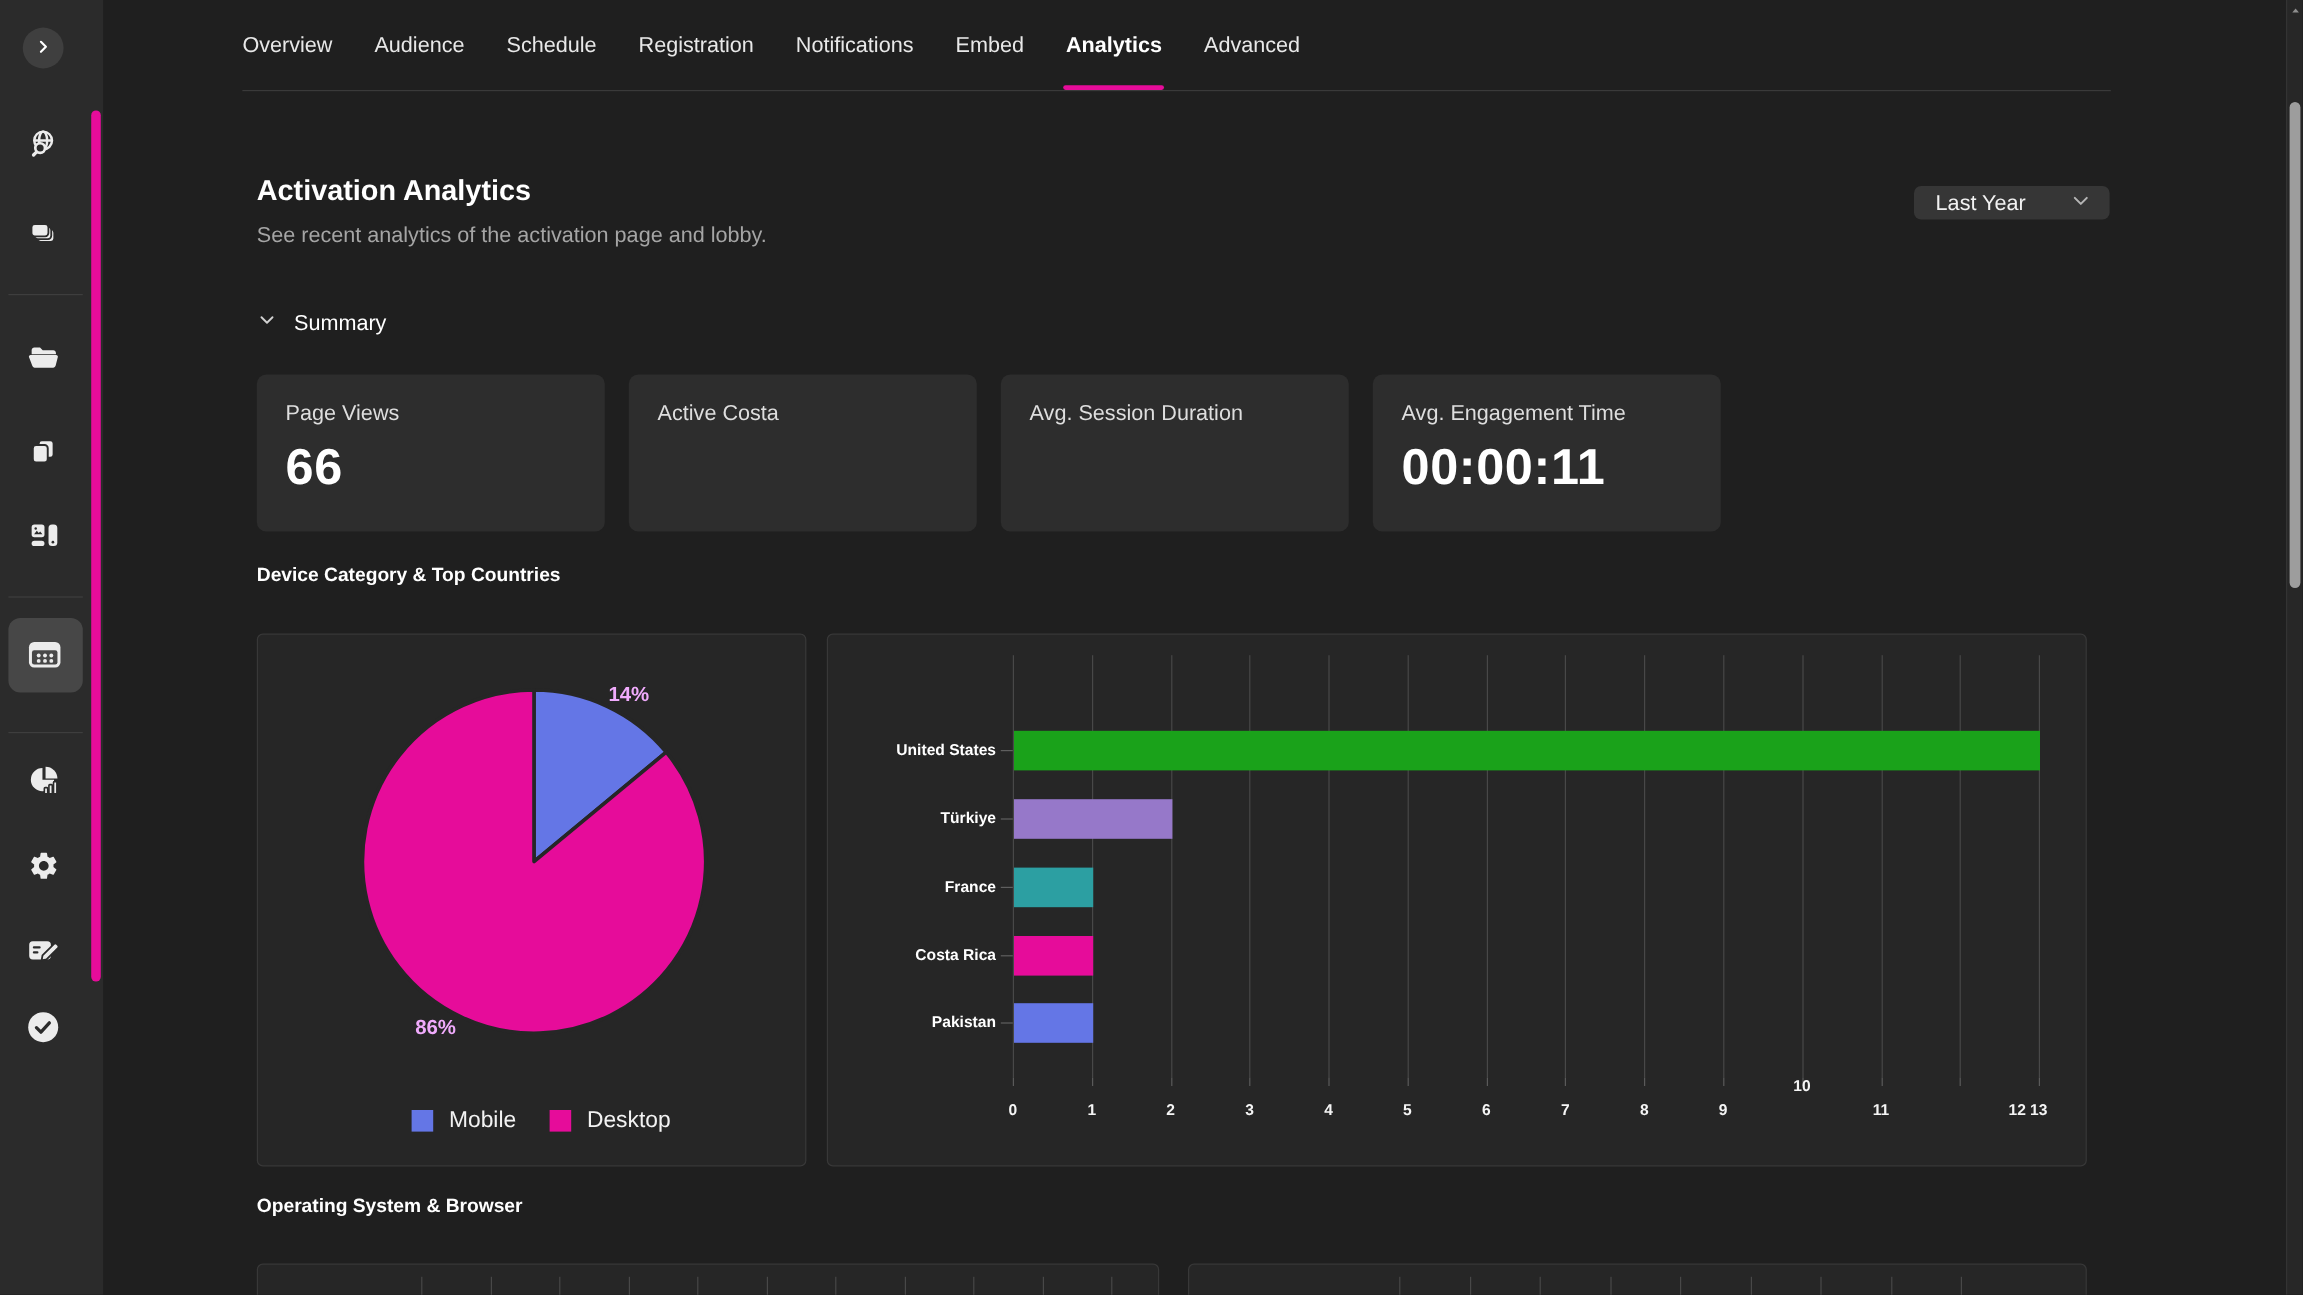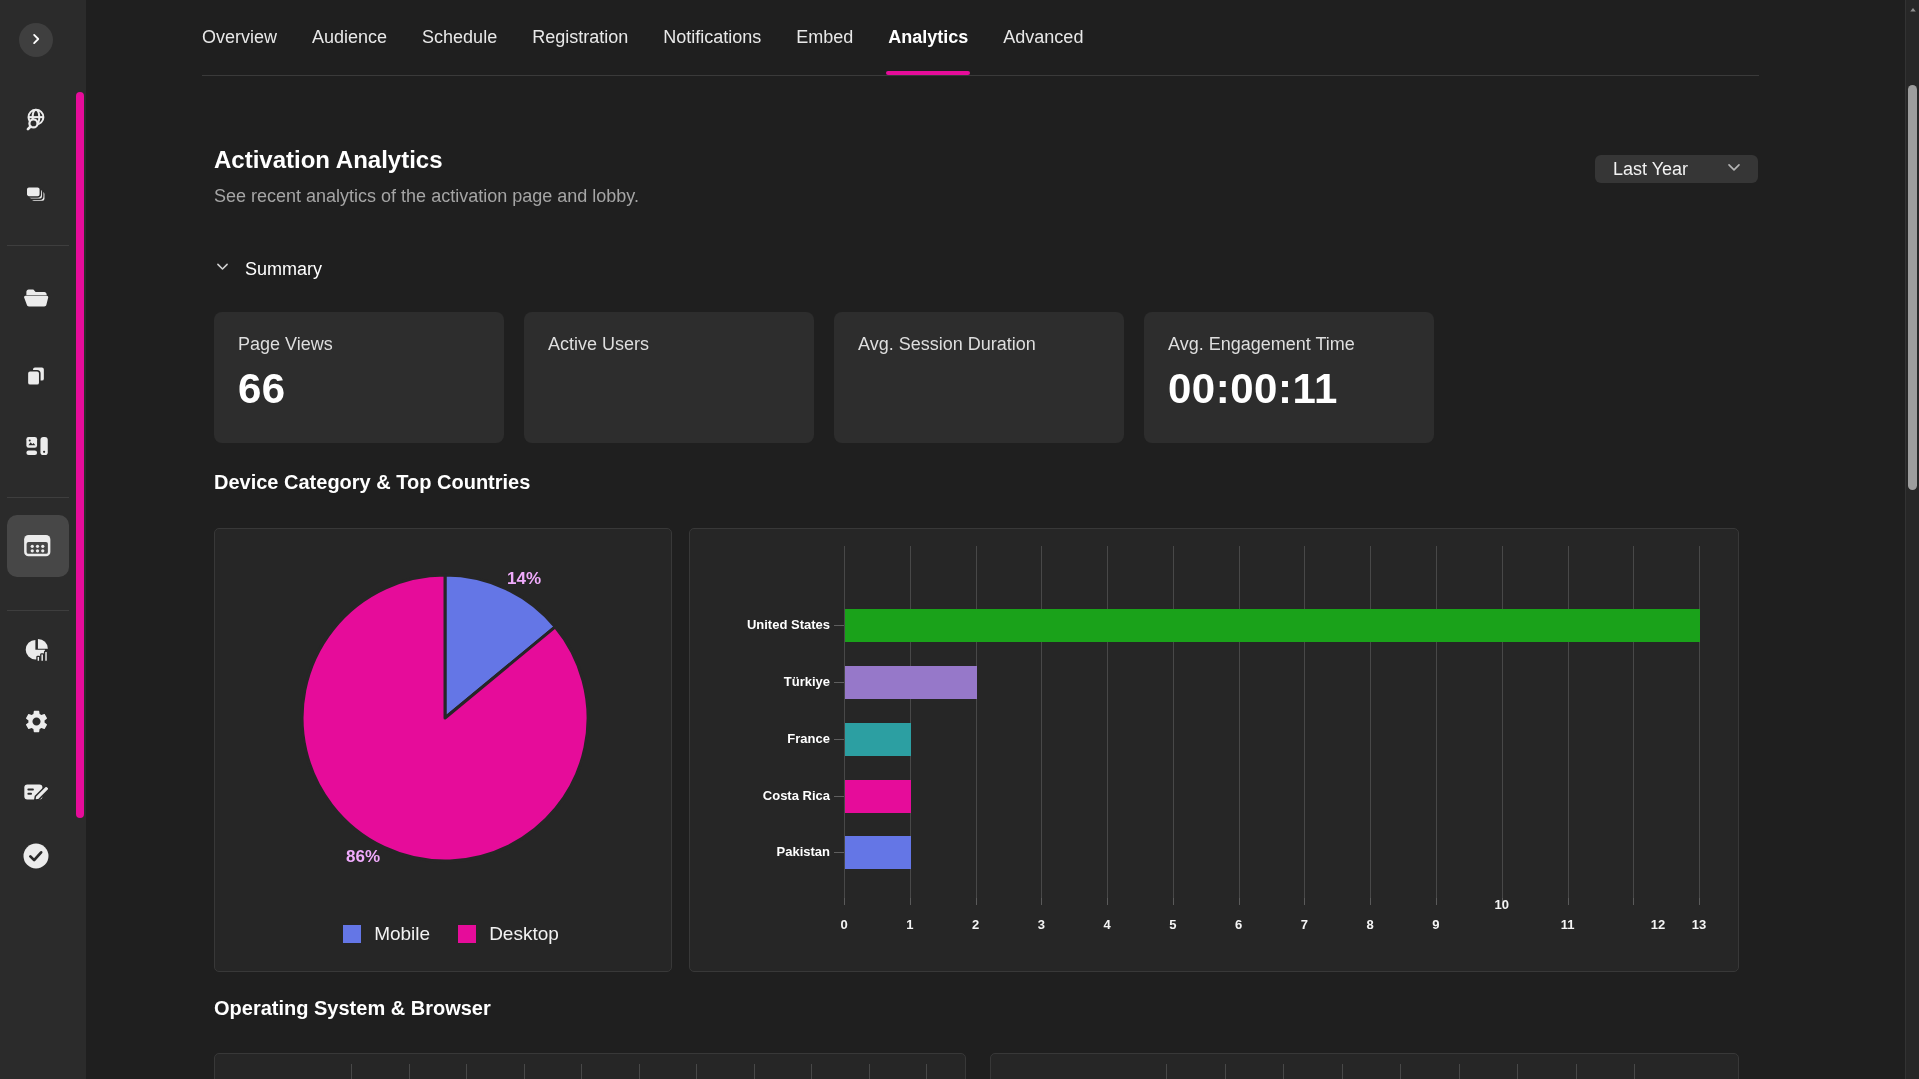--- a/index.html
+++ b/index.html
@@ -31,21 +31,21 @@
   .page-subtitle { position:absolute; left:214px; top:186px; font-size:18px; color:#a5a5a5; }
   .range-select { position:absolute; left:1595px; top:155px; width:163px; height:28px; background:#363636;
     border:none; border-radius:6px; display:flex; align-items:center; justify-content:space-between;
     padding:0 14px 0 18px; color:#f2f2f2; font-size:18px; cursor:pointer; }
   .summary-toggle { position:absolute; left:214px; top:258px; display:flex; align-items:center; gap:14px;
     background:none; border:none; color:#ffffff; font-size:18px; cursor:pointer; }
   .cards-row { position:absolute; left:214px; top:312px; display:flex; gap:20px; }
   .stat-card { width:290px; height:131px; background:#2d2d2d; border-radius:8px; padding:22px 24px; }
   .stat-card .label { font-size:18px; color:#dedede; }
   .stat-card .value { margin-top:10px; font-size:42px; font-weight:bold; color:#ffffff; letter-spacing:0.5px; }
-  .section-title { position:absolute; left:214px; font-size:20px; font-weight:bold; }
+  .section-title { position:absolute; left:214px; font-size:16px; font-weight:bold; }
   .panel { position:absolute; background:#262626; border:1px solid #383838; border-radius:5px; }
   
   .pie-panel { left:214px; top:528px; width:458px; height:444px; }
   .pct-label { position:absolute; transform:translate(-50%,-50%); font-size:17px; font-weight:bold; color:#f0abfc; }
   .legend { position:absolute; left:16px; right:0; bottom:26px; display:flex; justify-content:center; gap:28px; }
   .legend-item { display:flex; align-items:center; gap:13px; font-size:19px; color:#f2f2f2; }
   .legend-swatch { width:18px; height:18px; display:inline-block; }
   
   .bar-panel { left:689px; top:528px; width:1050px; height:444px; }
   .gridline { position:absolute; width:1px; background:#484848; }
@@ -225,21 +225,21 @@
   </span>
   <span>Summary</span>
 </button>
 
 <div class="cards-row">
   <div class="stat-card">
     <div class="label">Page Views</div>
     <div class="value">66</div>
   </div>
   <div class="stat-card">
-    <div class="label">Active Users</div>
+    <div class="label">Active Costa</div>
   </div>
   <div class="stat-card">
     <div class="label">Avg. Session Duration</div>
   </div>
   <div class="stat-card">
     <div class="label">Avg. Engagement Time</div>
     <div class="value">00:00:11</div>
   </div>
 </div>
 
@@ -298,21 +298,21 @@
     <div class="tick-stub" style="left: 745.9px; top: 369px;"></div>
     <div class="tick-label" style="left: 731.9px; top: 388px;">9</div>
     <div class="gridline" style="left: 811.7px; top: 17px; height: 352px;"></div>
     <div class="tick-stub" style="left: 811.7px; top: 369px;"></div>
     <div class="tick-label" style="left: 797.7px; top: 368px;">10</div>
     <div class="gridline" style="left: 877.5px; top: 17px; height: 352px;"></div>
     <div class="tick-stub" style="left: 877.5px; top: 369px;"></div>
     <div class="tick-label" style="left: 863.5px; top: 388px;">11</div>
     <div class="gridline" style="left: 943.2px; top: 17px; height: 352px;"></div>
     <div class="tick-stub" style="left: 943.2px; top: 369px;"></div>
-    <div class="tick-label" style="left: 954px; top: 388px;">12</div>
+    <div class="tick-label" style="left: 977px; top: 388px;">12</div>
     <div class="gridline" style="left: 1009px; top: 17px; height: 352px;"></div>
     <div class="tick-stub" style="left: 1009px; top: 369px;"></div>
     <div class="tick-label" style="left: 995px; top: 388px;">13</div>
     <div class="cat-label" style="top: 88px;">United States</div>
     <div class="cat-dash" style="left: 144px; top: 96px;"></div>
     <div class="bar" style="left: 155px; top: 79.5px; width: 855px; background: rgb(26, 162, 26);"></div>
     <div class="cat-label" style="top: 145px;">Türkiye</div>
     <div class="cat-dash" style="left: 144px; top: 153px;"></div>
     <div class="bar" style="left: 155px; top: 136.5px; width: 131.5px; background: rgb(150, 120, 201);"></div>
     <div class="cat-label" style="top: 202px;">France</div>

